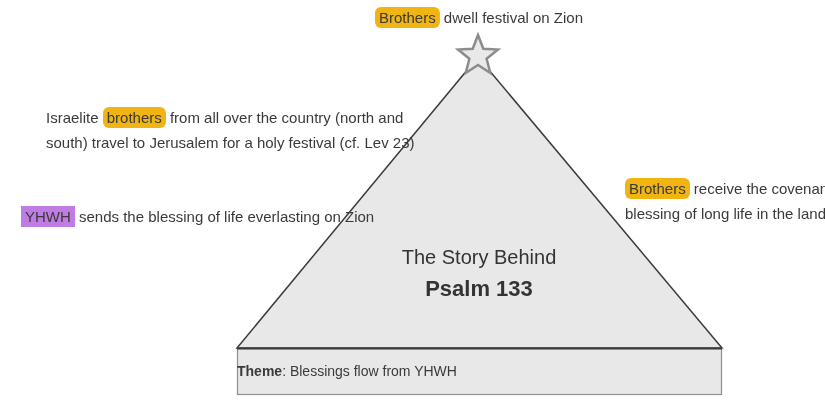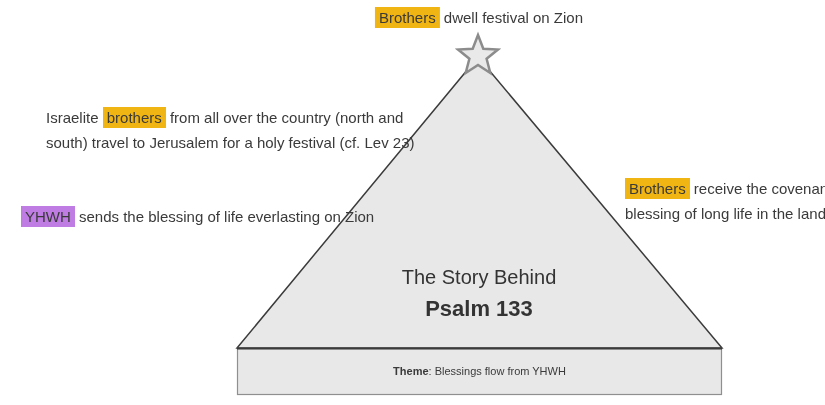--- a/index.html
+++ b/index.html
@@ -14,48 +14,46 @@
   }
   .shape-layer { position: absolute; left: 0; top: 0; }
   .caption {
     position: absolute;
     font-size: 15px;
     line-height: 25px;
     white-space: nowrap;
     color: var(--text, #3a3a3a);
   }
   .hl { padding: 2px 4px; }
-  .hl-yellow { background: var(--highlight_yellow, #f1b513); }
+  .hl-yellow { background: var(--highlight_yellow, #f1b513); border-radius: 6px; }
   .hl-purple { background: var(--highlight_purple, #bf7ce3); }
 
   .top-caption {
     left: 479px; top: 7px;
     transform: translateX(-50%);
     line-height: 21px;
   }
   .left-upper-caption { left: 46px; top: 105px; }
   .left-lower-caption { left: 21px; top: 206px; line-height: 21px; }
   .right-caption { left: 625px; top: 176px; }
 
   .pyramid-title {
     position: absolute;
     left: 239px; top: 241px; width: 480px;
     text-align: center;
     font-size: 20px;
     line-height: 32px;
     color: #333333;
-    margin-top: 20px;
   }
   .pyramid-title .title-line2 { font-weight: bold; font-size: 22px; }
 
   .theme-bar-text {
     position: absolute;
     left: 237px; top: 361px; width: 485px;
-    text-align: center;
-    font-size: 11px;
+    font-size: 14px;
     line-height: 21px;
   }
   .theme-bar-text .theme-label { font-weight: bold; }
 
   .tri { fill: var(--shape_fill, #e9e8e8); stroke: var(--shape_border, #3b3b3b); stroke-width: 1.5; }
   .base-rect { fill: var(--shape_fill, #e9e8e8); stroke: var(--edge_gray, #8f8f8f); stroke-width: 1.2; }
   .base-top-line { stroke: var(--shape_border, #3b3b3b); stroke-width: 2; }
   .star { fill: var(--star_fill, #e9e9e9); stroke: var(--star_stroke, #8c8c8c); stroke-width: 2.5; stroke-linejoin: miter; }
 </style>
 </head>

